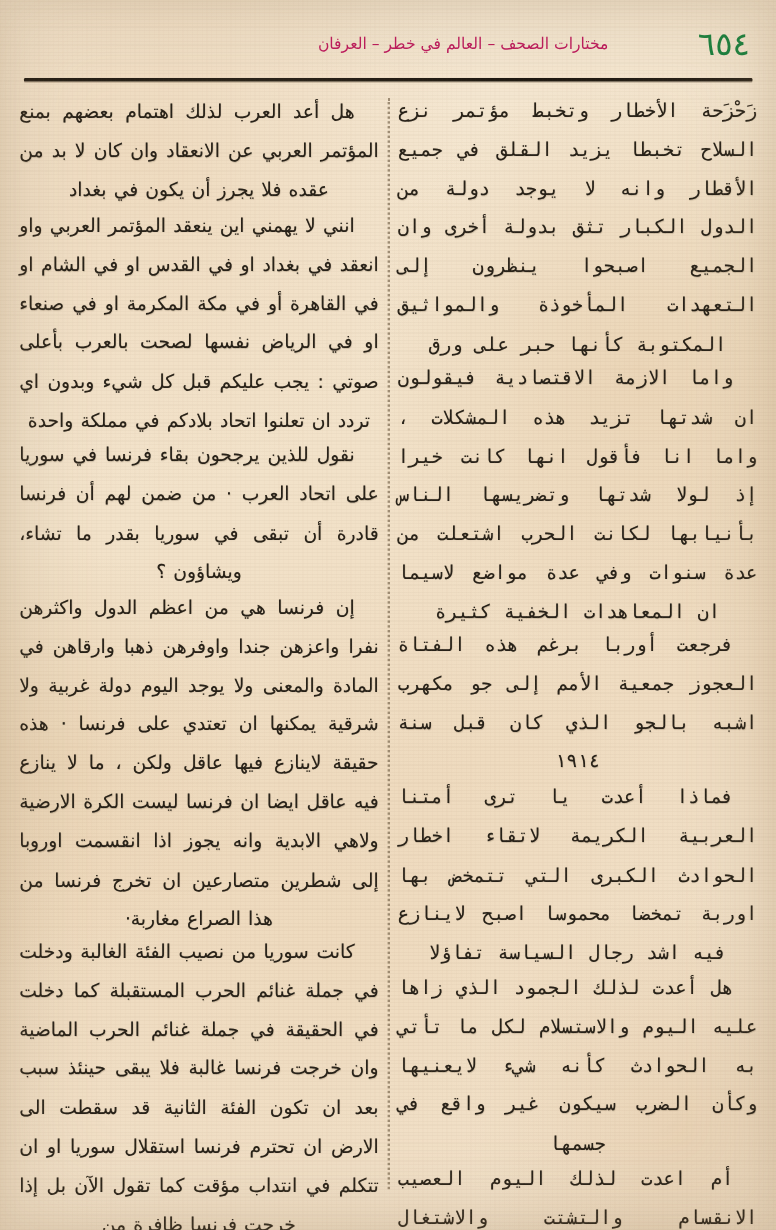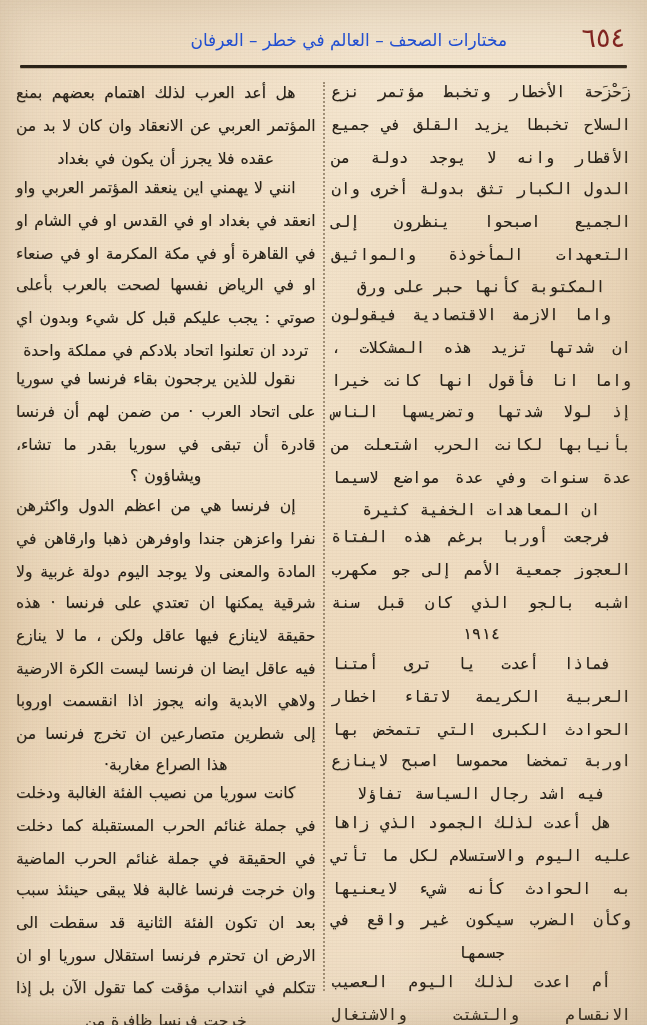--- a/index.html
+++ b/index.html
@@ -35,27 +35,27 @@
       repeating-linear-gradient(90deg, rgba(120,90,60,.14) 0 1px, rgba(255,255,255,0) 1px 4px);
   }
   .page{position:absolute;inset:0;}
 
   
   .header{
     position:absolute;top:16px;left:0;right:0;height:48px;
   }
   .running-title{
     position:absolute;right:140px;top:14px;
-    font-size:17px;color:#1d4ed8;letter-spacing:0;
+    font-size:13px;color:#be185d;letter-spacing:0;
     white-space:nowrap;
     transform:scaleY(1.04);
   }
   .folio{
     position:absolute;right:22px;top:6px;
-    font-size:27px;color:#7f1d1d;
+    font-size:27px;color:#15803d;
     letter-spacing:1px;
   }
   .rule{
     position:absolute;top:65px;left:20px;right:20px;height:3px;
     background:linear-gradient(90deg,#221c14 0%,#2b241a 30%,#1d1811 70%,#2a2319 100%);
     border-radius:1px;
     box-shadow:0 1px 0 rgba(90,70,45,.30);
   }
 
   

